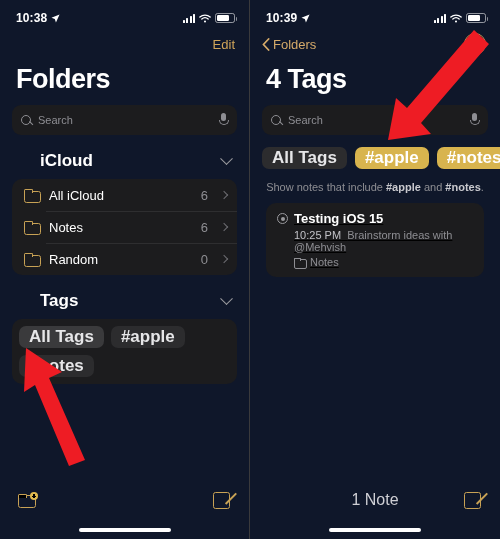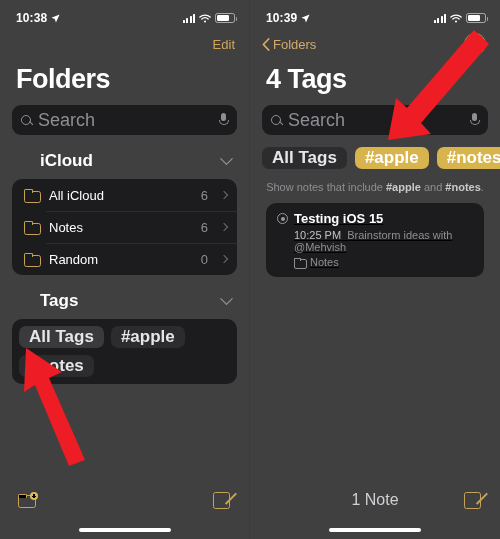--- a/index.html
+++ b/index.html
@@ -5,21 +5,21 @@
 <style>
   * { box-sizing: border-box; margin: 0; padding: 0; }
   html, body {
     width: 500px; height: 539px;
     background: #000;
     font-family: "Liberation Sans", sans-serif;
     -webkit-font-smoothing: antialiased;
     overflow: hidden;
   }
   .screens { display: flex; width: 500px; height: 539px; position: relative; }
-  .panel { width: 250px; height: 539px; background: #404040; position: relative; overflow: hidden; }
+  .panel { width: 250px; height: 539px; background: #0f172a; position: relative; overflow: hidden; }
   .panel.left { border-right: 1px solid #3a3a3c; }
 
   
   .statusbar {
     height: 30px; display: flex; align-items: center;
     justify-content: space-between; padding: 6px 14px 0 16px;
   }
   .status-time {
     color: #fff; font-size: 12px; font-weight: bold; letter-spacing: .1px;
     display: flex; align-items: center; gap: 4px;
@@ -64,21 +64,21 @@
     color: #fff; font-size: 27px; font-weight: bold;
     letter-spacing: -.5px; padding: 6px 16px 10px 16px;
   }
 
   
   .searchwrap { padding: 0 12px; }
   .searchbar {
     height: 30px; background: #1c1c1e; border-radius: 9px;
     display: flex; align-items: center; padding: 0 9px; gap: 6px;
   }
-  .searchbar .ph { color: #8e8e93; font-size: 18px; flex: 1; }
+  .searchbar .ph { color: #8e8e93; font-size: 11px; flex: 1; }
   .mag { width: 11px; height: 11px; position: relative; flex: 0 0 auto; }
   .mag::before {
     content: ""; position: absolute; left: 0; top: 0;
     width: 8px; height: 8px; border: 1.3px solid #8e8e93; border-radius: 50%;
   }
   .mag::after {
     content: ""; position: absolute; right: 0; bottom: 0;
     width: 4.5px; height: 1.3px; background: #8e8e93;
     transform: rotate(45deg); transform-origin: right center;
   }

